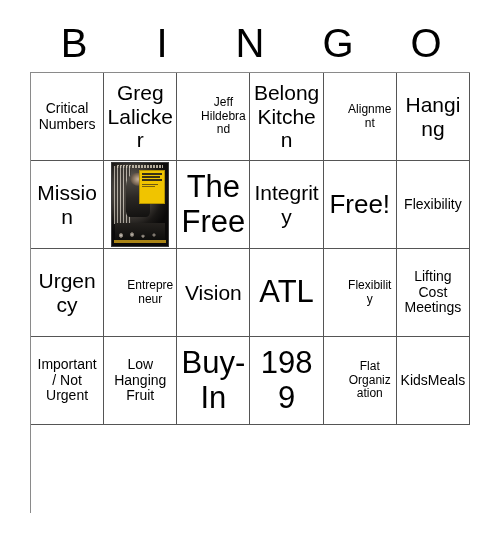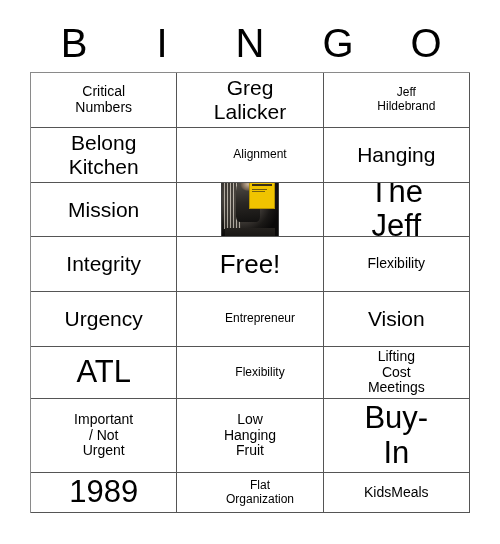--- a/index.html
+++ b/index.html
@@ -40,21 +40,21 @@
     color: #000;
   }
   
   #grid {
     position: absolute;
     left: 30px;
     top: 72px;
     width: 440px;
     height: 441px;
     display: grid;
-    grid-template-columns: repeat(3, 1fr);
+    grid-template-columns: repeat(6, 1fr);
     grid-template-rows: repeat(5, 1fr);
     border-top: 1px solid #8a8a8a;
     border-left: 1px solid #8a8a8a;
     box-sizing: border-box;
     background: #ffffff;
   }
   .cell {
     border-right: 1px solid #555555;
     border-bottom: 1px solid #555555;
     box-sizing: border-box;
@@ -232,21 +232,21 @@
             <div class="book-title-line btl-2"></div>
             <div class="book-title-line btl-3"></div>
             <div class="book-title-line btl-sub"></div>
             <div class="book-title-line btl-sub2"></div>
           </div>
           <div class="book-author"></div>
         </div>
       </div>
       <div class="cell">
         <span class="cell-text fs-xxl">The
-Jeff</span>
+Free</span>
       </div>
       <div class="cell">
         <span class="cell-text fs-md">Integrity</span>
       </div>
       <div class="cell">
         <span class="cell-text fs-xl">Free!</span>
       </div>
       <div class="cell">
         <span class="cell-text fs-sm">Flexibility</span>
       </div>

